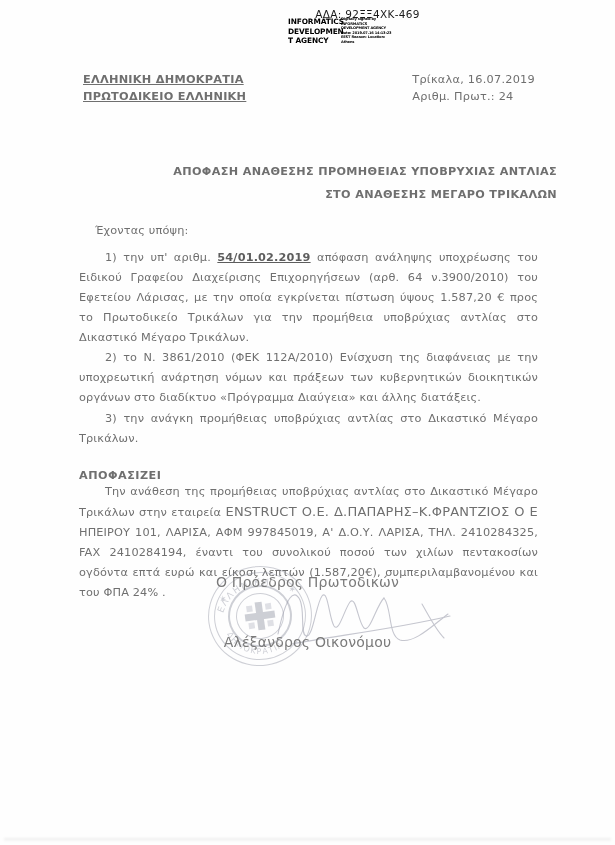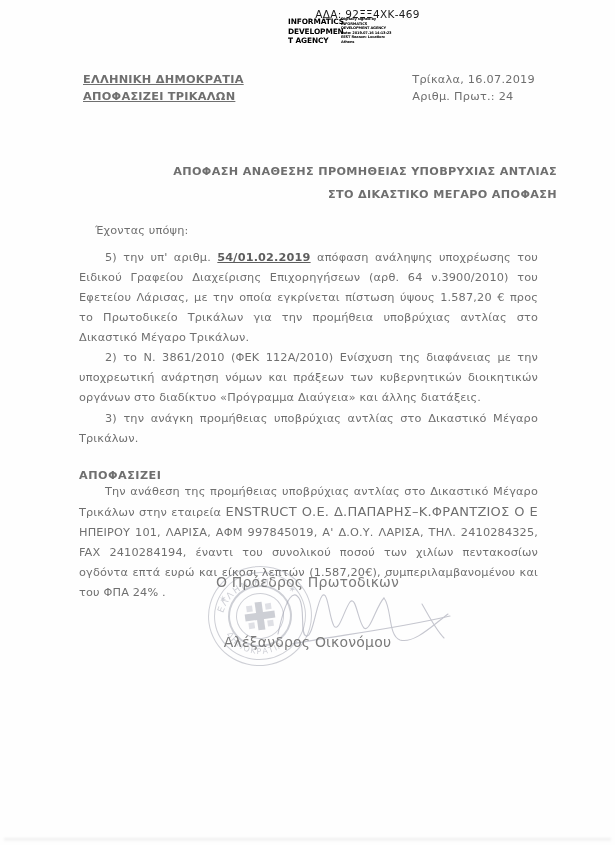--- a/index.html
+++ b/index.html
@@ -238,38 +238,38 @@
       <div>INFORMATICS</div>
       <div>DEVELOPMEN</div>
       <div>T AGENCY</div>
     </div>
     <div class="sig-small">Digitally signed by INFORMATICS DEVELOPMENT AGENCY Date: 2019.07.16 14:13:23 EEST Reason: Location: Athens</div>
   </div>
 
   <div class="doc-head">
     <div class="authority">
       <div>ΕΛΛΗΝΙΚΗ ΔΗΜΟΚΡΑΤΙΑ</div>
-      <div>ΑΠΟΦΑΣΙΖΕΙ ΤΡΙΚΑΛΩΝ</div>
+      <div>ΠΡΩΤΟΔΙΚΕΙΟ ΕΛΛΗΝΙΚΗ</div>
     </div>
     <div class="meta">
       <div>Τρίκαλα, 16.07.2019</div>
       <div>Αριθμ. Πρωτ.: 24</div>
     </div>
   </div>
 
   <div class="doc-title">
     <div>ΑΠΟΦΑΣΗ ΑΝΑΘΕΣΗΣ ΠΡΟΜΗΘΕΙΑΣ ΥΠΟΒΡΥΧΙΑΣ ΑΝΤΛΙΑΣ</div>
-    <div>ΣΤΟ ΔΙΚΑΣΤΙΚΟ ΜΕΓΑΡΟ ΑΠΟΦΑΣΗ</div>
+    <div>ΣΤΟ ΑΝΑΘΕΣΗΣ ΜΕΓΑΡΟ ΤΡΙΚΑΛΩΝ</div>
   </div>
 
   <div class="body-block">
 
     <p class="para intro">Έχοντας υπόψη:</p>
 
-    <p class="para item"><span>5) την υπ' αριθμ. </span><b>54/01.02.2019</b><span> απόφαση ανάληψης υποχρέωσης του Ειδικού Γραφείου Διαχείρισης Επιχορηγήσεων (αρθ. 64 ν.3900/2010) του Εφετείου Λάρισας, με την οποία εγκρίνεται πίστωση ύψους 1.587,20 € προς το Πρωτοδικείο Τρικάλων για την προμήθεια υποβρύχιας αντλίας στο Δικαστικό Μέγαρο Τρικάλων.</span></p>
+    <p class="para item"><span>1) την υπ' αριθμ. </span><b>54/01.02.2019</b><span> απόφαση ανάληψης υποχρέωσης του Ειδικού Γραφείου Διαχείρισης Επιχορηγήσεων (αρθ. 64 ν.3900/2010) του Εφετείου Λάρισας, με την οποία εγκρίνεται πίστωση ύψους 1.587,20 € προς το Πρωτοδικείο Τρικάλων για την προμήθεια υποβρύχιας αντλίας στο Δικαστικό Μέγαρο Τρικάλων.</span></p>
 
     <p class="para item">2) το Ν. 3861/2010 (ΦΕΚ 112Α/2010) Ενίσχυση της διαφάνειας με την υποχρεωτική ανάρτηση νόμων και πράξεων των κυβερνητικών διοικητικών οργάνων στο διαδίκτυο «Πρόγραμμα Διαύγεια» και άλλης διατάξεις.</p>
 
     <p class="para item3">3) την ανάγκη προμήθειας υποβρύχιας αντλίας στο Δικαστικό Μέγαρο Τρικάλων.</p>
 
     <div class="decision-word">ΑΠΟΦΑΣΙΖΕΙ</div>
 
     <p class="para decision"><span>Την ανάθεση της προμήθειας υποβρύχιας αντλίας στο Δικαστικό Μέγαρο Τρικάλων στην εταιρεία </span><span class="company">ENSTRUCT  Ο.Ε.  Δ.ΠΑΠΑΡΗΣ–Κ.ΦΡΑΝΤΖΙΟΣ  Ο Ε</span><span> ΗΠΕΙΡΟΥ 101, ΛΑΡΙΣΑ, ΑΦΜ 997845019, Α' Δ.Ο.Υ. ΛΑΡΙΣΑ, ΤΗΛ. 2410284325, FAX 2410284194, έναντι του συνολικού ποσού των χιλίων πεντακοσίων ογδόντα επτά ευρώ και είκοσι λεπτών (1.587,20€), συμπεριλαμβανομένου και του ΦΠΑ 24% .</span></p>
   </div>
 

